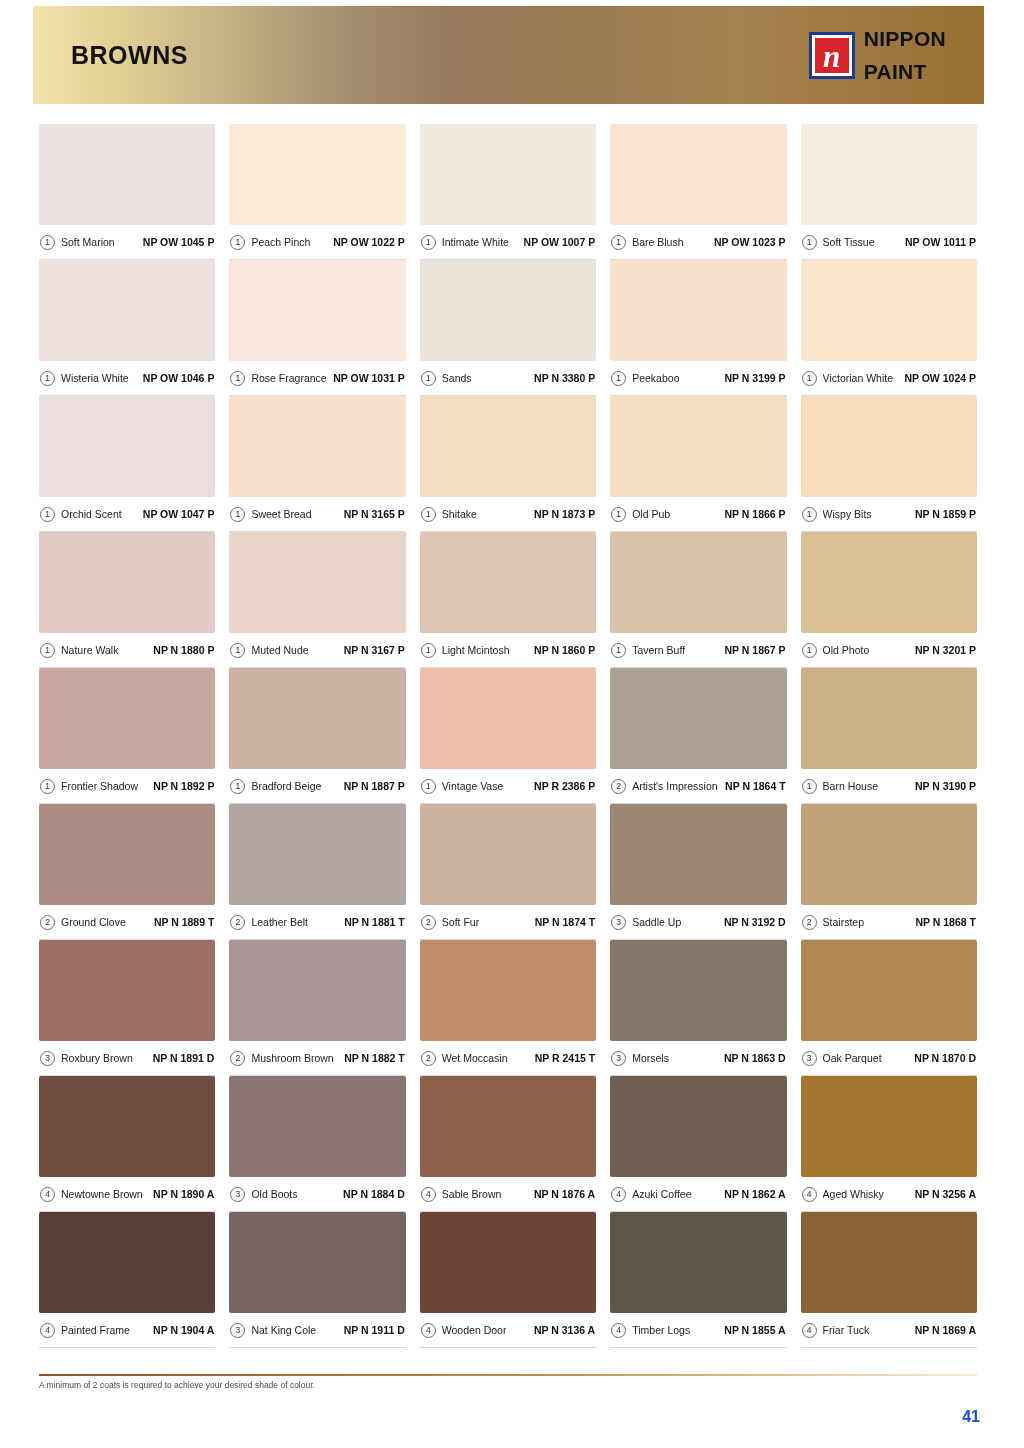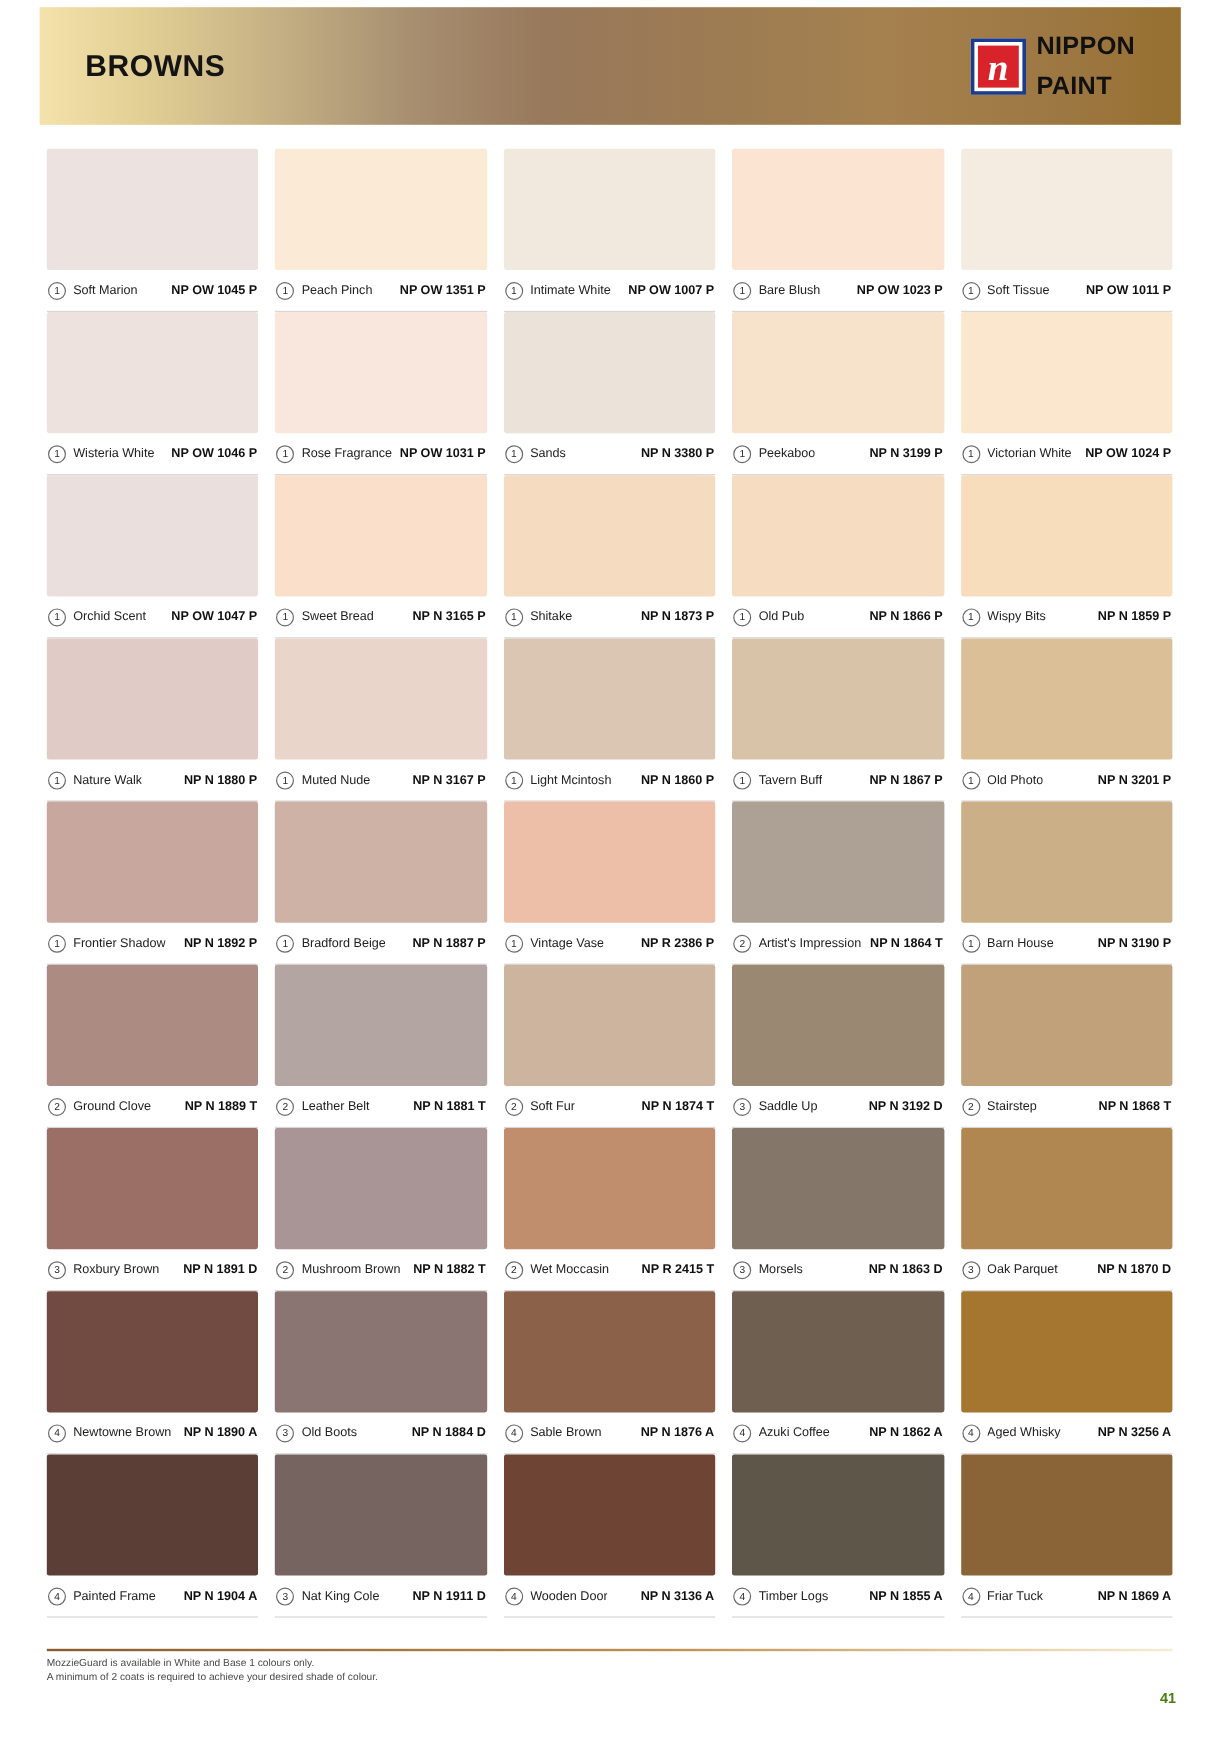--- a/index.html
+++ b/index.html
@@ -166,23 +166,23 @@
     top: 1379px;
     width: 700px;
     font-size: 8.5px;
     line-height: 1.45;
     color: #4a4a4a;
   }
   #page-number {
     position: absolute;
     right: 44px;
     top: 1408px;
-    font-size: 12px;
+    font-size: 16px;
     font-weight: bold;
-    color: #4d7c0f;
+    color: #1d4ed8;
   }
 </style>
 </head>
 <body>
 
 <div id="page-header">
   <div id="header-title">BROWNS</div>
 
   <div id="brand-logo">
     <div id="logo-mark">
@@ -203,21 +203,21 @@
         <span class="base-badge">1</span>
         <span class="swatch-name">Soft Marion</span>
         <span class="swatch-code">NP OW 1045 P</span>
       </div>
     </div>
     <div class="swatch-cell">
       <div class="swatch-chip" style="background: rgb(251, 234, 214);"></div>
       <div class="swatch-meta">
         <span class="base-badge">1</span>
         <span class="swatch-name">Peach Pinch</span>
-        <span class="swatch-code">NP OW 1351 P</span>
+        <span class="swatch-code">NP OW 1022 P</span>
       </div>
     </div>
     <div class="swatch-cell">
       <div class="swatch-chip" style="background: rgb(242, 233, 222);"></div>
       <div class="swatch-meta">
         <span class="base-badge">1</span>
         <span class="swatch-name">Intimate White</span>
         <span class="swatch-code">NP OW 1007 P</span>
       </div>
     </div>
@@ -554,16 +554,15 @@
       <div class="swatch-meta">
         <span class="base-badge">4</span>
         <span class="swatch-name">Friar Tuck</span>
         <span class="swatch-code">NP N 1869 A</span>
       </div>
     </div>
   </div>
 
 <div id="footer-rule"></div>
 <div id="footer-notes">
-  <div>MozzieGuard is available in White and Base 1 colours only.</div>
   <div>A minimum of 2 coats is required to achieve your desired shade of colour.</div>
 </div>
 <div id="page-number">41</div>
 
 </body></html>

